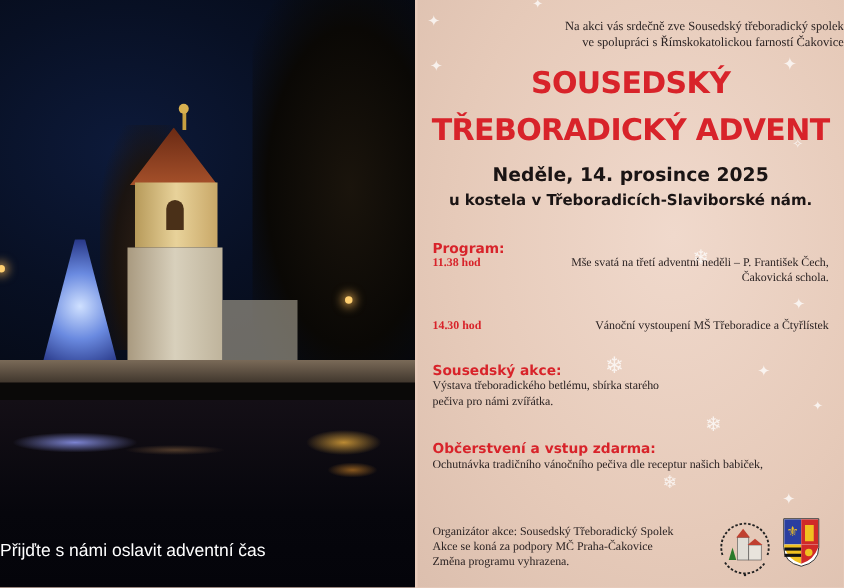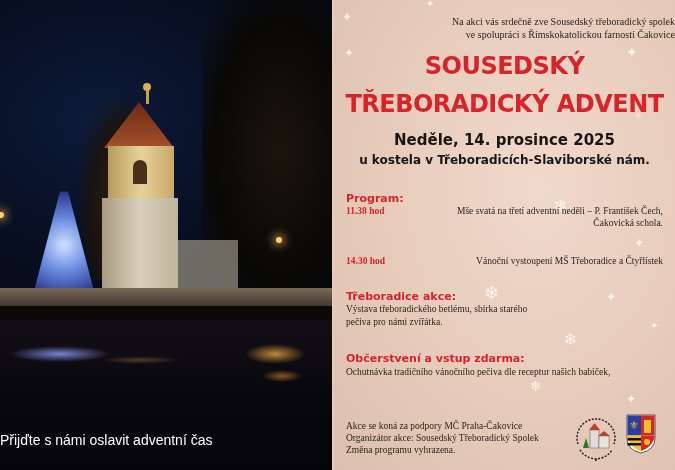--- a/index.html
+++ b/index.html
@@ -103,34 +103,34 @@
   <div class="place">u kostela v Třeboradicích-Slaviborské nám.</div>
 
   <div class="section-h" style="top:192px;">Program:</div>
   <div class="prog-row" style="top:206px;">
     <span class="prog-time">11.38 hod</span><span class="prog-desc"><span>Mše svatá na třetí adventní neděli – P. František Čech,</span><br><span>Čakovická schola.</span></span>
   </div>
   <div class="prog-row" style="top:256px;">
     <span class="prog-time">14.30 hod</span><span class="prog-desc">Vánoční vystoupení MŠ Třeboradice a Čtyřlístek</span>
   </div>
 
-  <div class="section-h" style="top:290px;">Třeboradice akce:</div>
+  <div class="section-h" style="top:290px;">Sousedský akce:</div>
   <div class="body-text" style="top:303px;">
     <div>Výstava třeboradického betlému, sbírka starého</div>
     <div>pečiva pro námi zvířátka.</div>
   </div>
 
   <div class="section-h" style="top:352px;text-align:center;">Občerstvení a vstup zdarma:</div>
   <div class="body-text" style="top:366px;">
     <div>Ochutnávka tradičního vánočního pečiva dle receptur našich babiček,</div>
   </div>
 
   <div class="footer-text">
+    <div>Organizátor akce: Sousedský Třeboradický Spolek</div>
     <div>Akce se koná za podpory MČ Praha-Čakovice</div>
-    <div>Organizátor akce: Sousedský Třeboradický Spolek</div>
     <div>Změna programu vyhrazena.</div>
   </div>
 
   <svg class="logo-round" viewBox="0 0 48 50">
     <path d="M6 30 A19 19 0 1 1 42 30" fill="none" stroke="#222" stroke-width="1.5" stroke-dasharray="2 1.5"></path>
     <path d="M8 36 A19 19 0 0 0 40 36" fill="none" stroke="#222" stroke-width="1.5" stroke-dasharray="2 1.5"></path>
     <rect x="18" y="16" width="9" height="18" fill="#e0ddd6" stroke="#555" stroke-width=".5"></rect>
     <polygon points="17,16 22.5,9 28,16" fill="#c04030"></polygon>
     <rect x="27" y="22" width="10" height="12" fill="#e8e4dc" stroke="#555" stroke-width=".5"></rect>
     <polygon points="26,22 32,17 38,22" fill="#c04030"></polygon>

